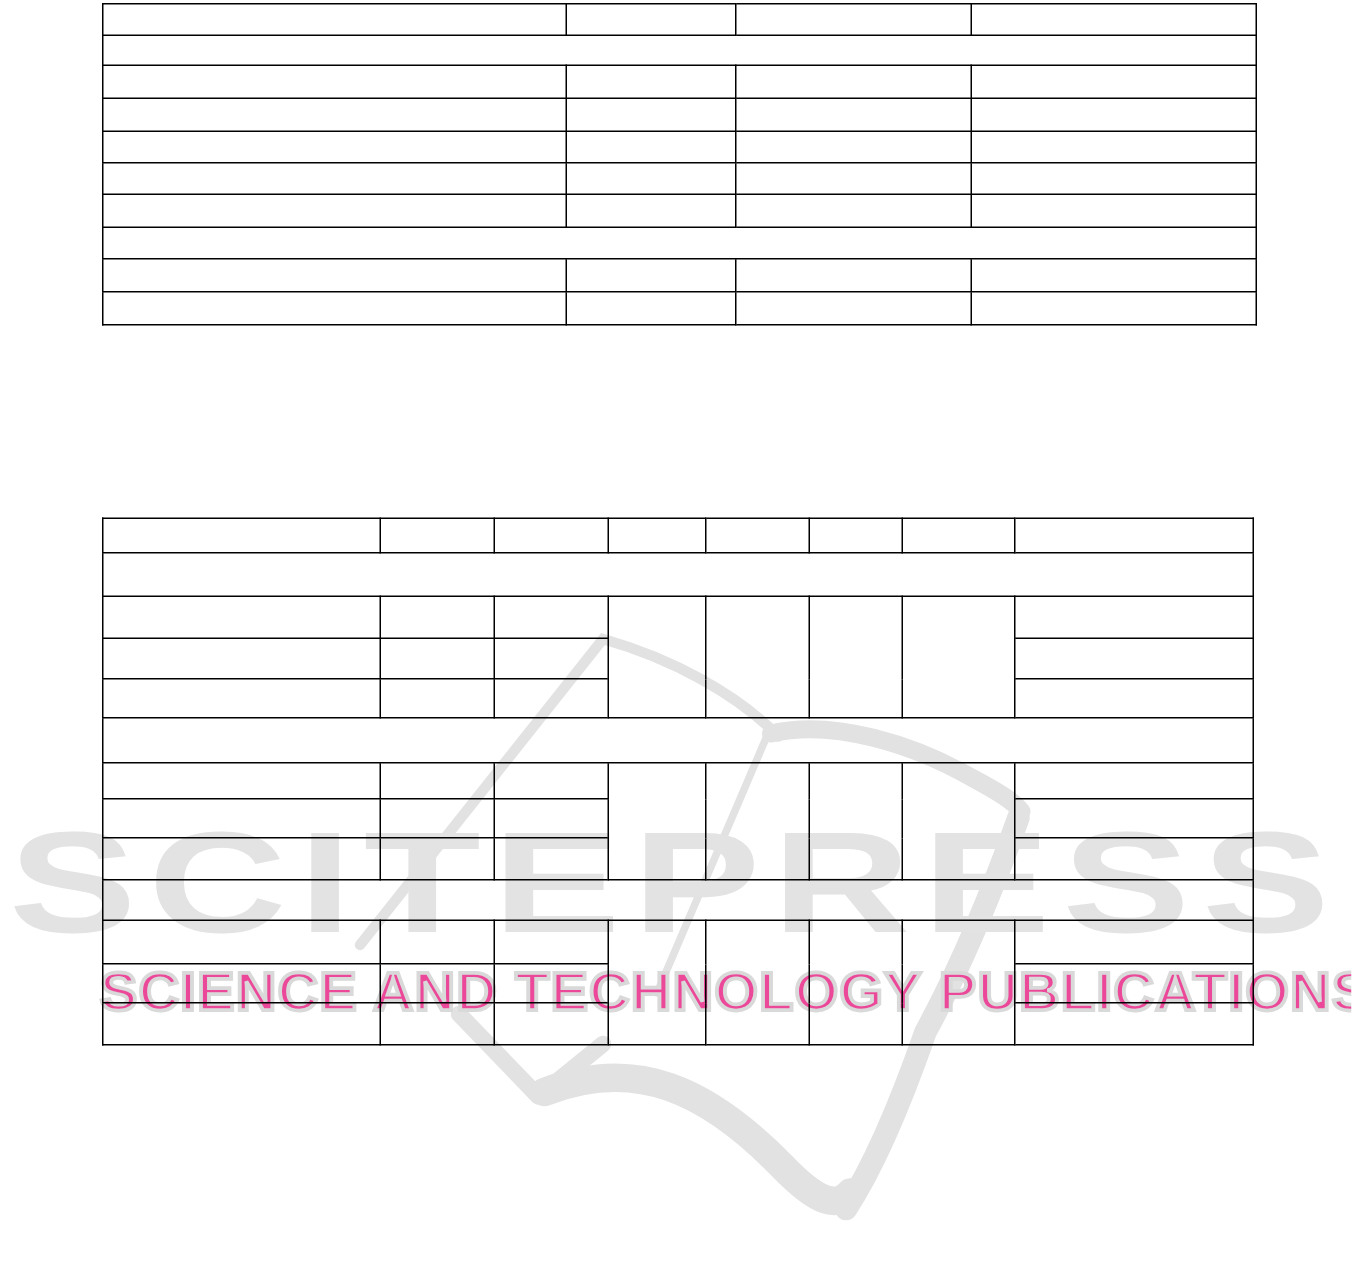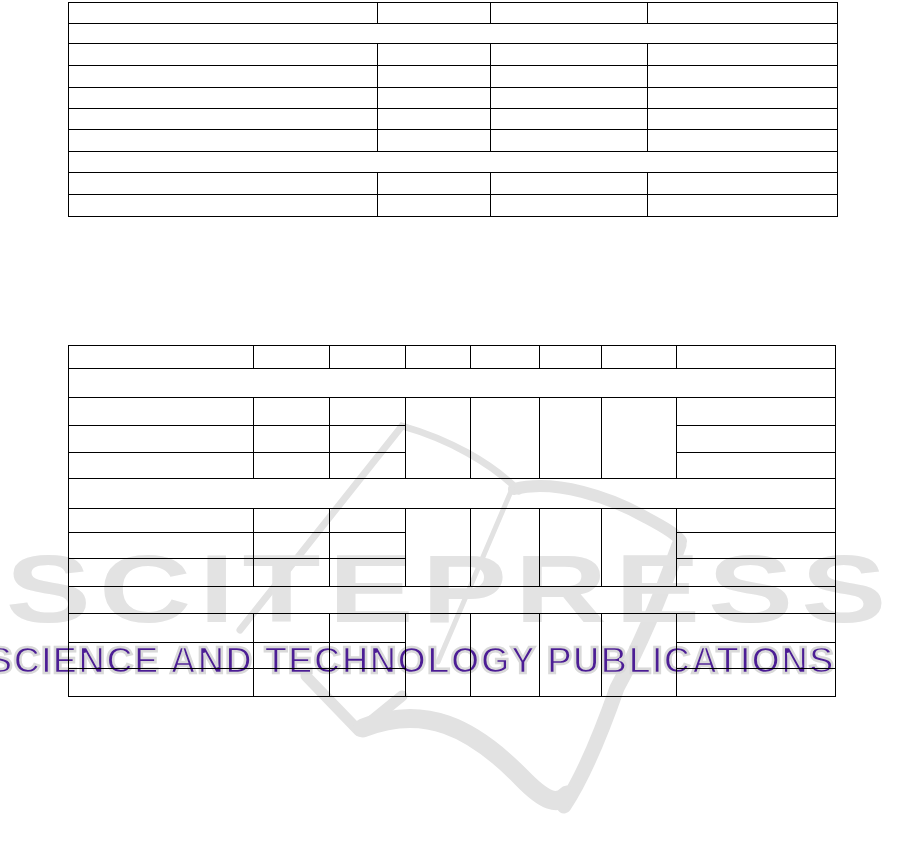--- a/index.html
+++ b/index.html
@@ -4,23 +4,23 @@
 <style>
   html,body{margin:0;padding:0;background:#ffffff;}
   .page{position:relative;width:901px;height:850px;background:#ffffff;overflow:hidden;
         font-family:"Liberation Sans", sans-serif;}
   
   .wm{position:absolute;inset:0;z-index:0;}
   .wm-title{position:absolute;top:541px;left:0;width:901px;text-align:center;
             font-weight:700;font-size:96px;line-height:96px;letter-spacing:6px;
             color:#e3e3e3;white-space:nowrap;}
   .wm-title .stretch{display:inline-block;transform:scaleX(1.33);transform-origin:center;}
-  .wm-sub{position:absolute;top:643px;left:0;width:901px;text-align:left;
+  .wm-sub{position:absolute;top:643px;left:0;width:901px;text-align:right;
           font-weight:700;font-size:36px;line-height:36px;letter-spacing:1px;
-          color:#4c1d95;-webkit-text-stroke:2.5px #d9d9d9;white-space:nowrap;}
+          color:#ec4899;-webkit-text-stroke:2.5px #d9d9d9;white-space:nowrap;}
   .wm-sub .stretch{display:inline-block;transform:scaleX(1.03);transform-origin:center;}
   .wm svg{position:absolute;top:0;left:0;}
   
   table.tbl{position:absolute;z-index:1;border-collapse:collapse;table-layout:fixed;
             background:transparent;}
   table.tbl td{border:1.5px solid #000;padding:0;background:transparent;}
   .t1{left:68px;top:2px;width:769px;}
   .t2{left:68px;top:345px;width:767px;}
 </style>
 </head>

